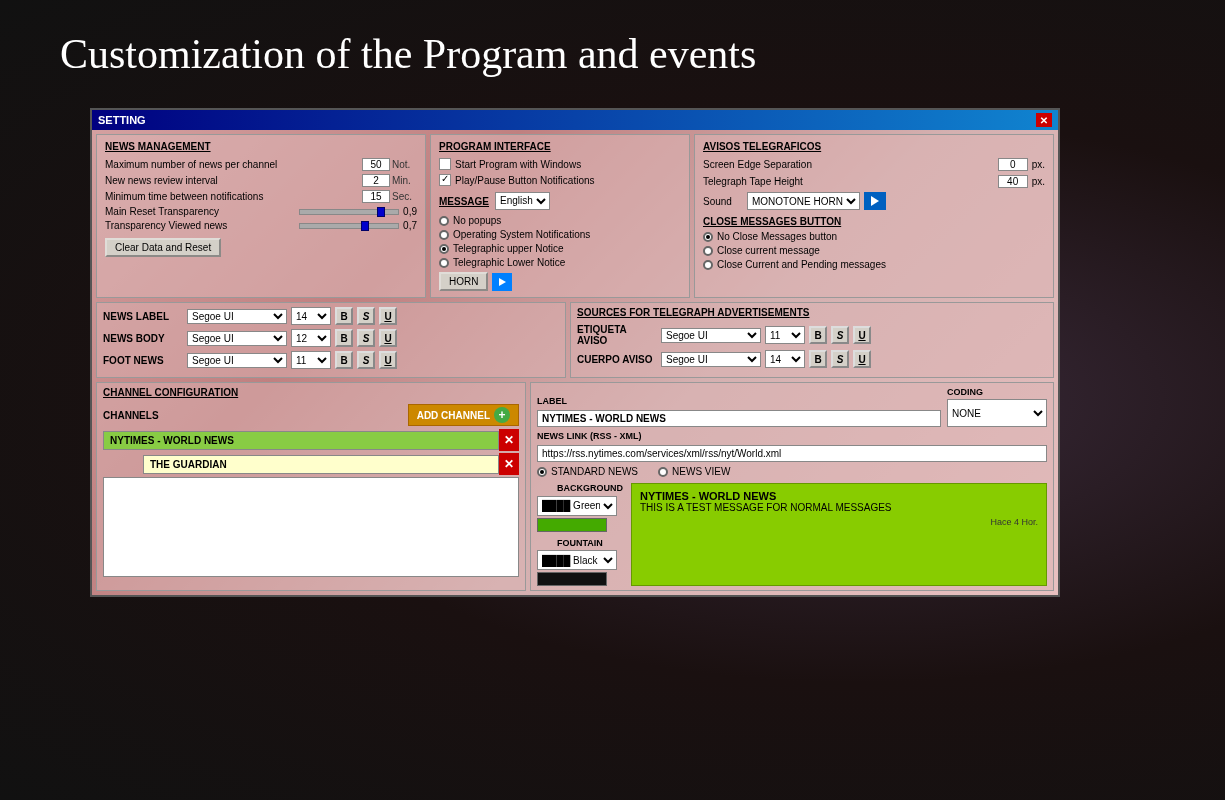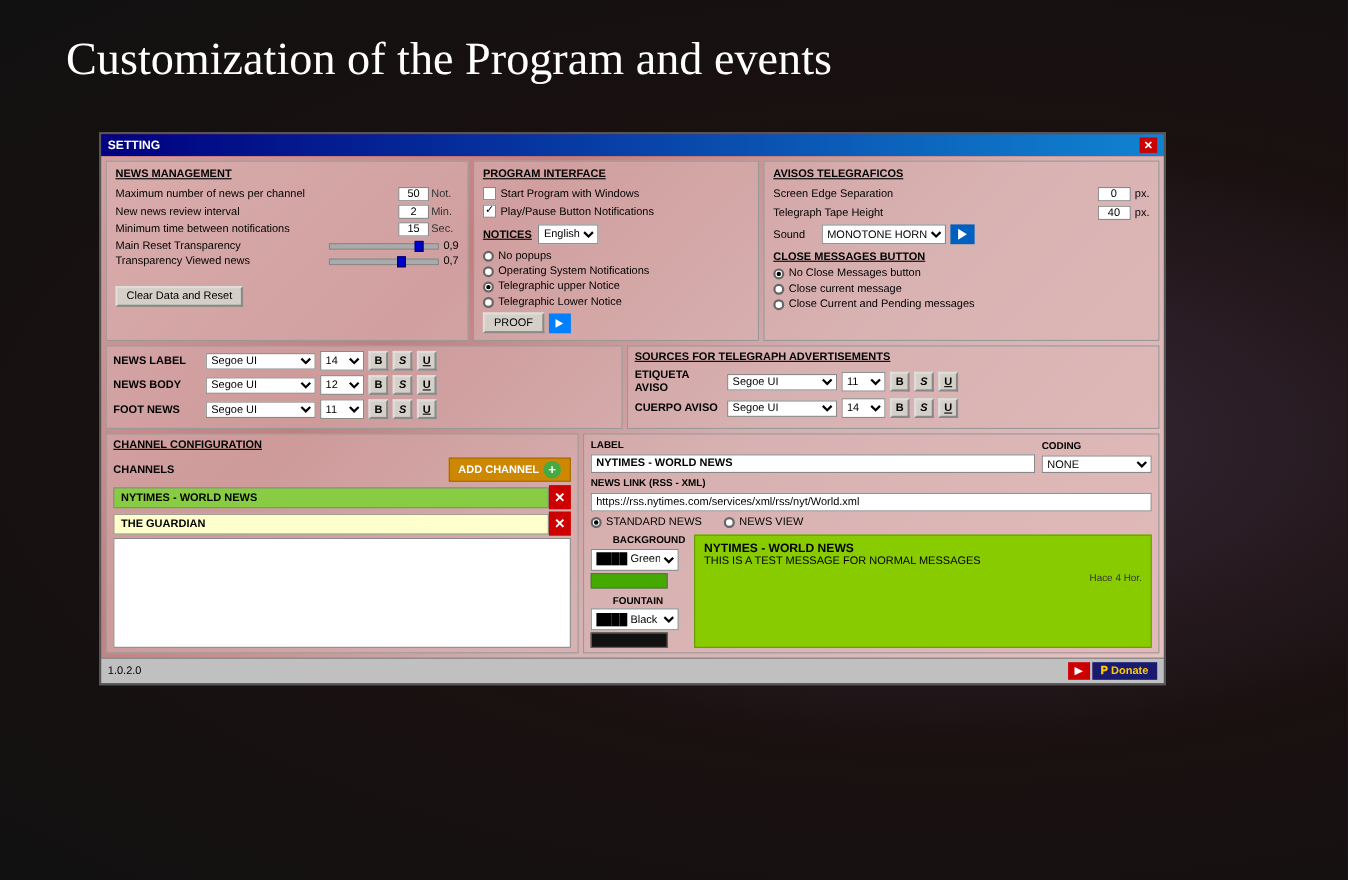--- a/index.html
+++ b/index.html
@@ -21,24 +21,24 @@
       top: 30px;
       left: 60px;
       color: white;
       font-size: 42px;
       font-weight: 300;
       font-family: Georgia, serif;
       z-index: 10;
     }
     .settings-window {
       position: absolute;
-      top: 120px;
+      top: 108px;
       left: 90px;
       width: 970px;
-      background: #b91c1c;
+      background: #ec4899;
       border: 2px solid #555;
       z-index: 20;
     }
     .title-bar {
       background: linear-gradient(to right, #000080, #1084d0);
       color: white;
       font-size: 11px;
       font-weight: bold;
       padding: 3px 6px;
       display: flex;
@@ -131,21 +131,21 @@
       background: #0000cc;
       border: 1px solid #000066;
     }
     .slider-value { font-size: 10px; }
     .clear-btn {
       background: #d4d0c8;
       border: 2px outset #e0ddd8;
       font-size: 10px;
       padding: 2px 8px;
       cursor: pointer;
-      margin-top: 14px;
+      margin-top: 4px;
     }
 
     
     .prog-interface {
       flex: 0 0 260px;
     }
     .checkbox-row {
       display: flex;
       align-items: center;
       margin-bottom: 4px;
@@ -369,21 +369,21 @@
       margin-bottom: 2px;
     }
     .channel-name {
       flex: 1;
       font-size: 10px;
       font-weight: bold;
       padding: 3px 6px;
       border: 1px solid #888;
     }
     .channel-name.selected { background: #88cc44; }
-    .channel-name.unselected { background: #ffffcc; }
+    .channel-name.unselected { background: #ffffcc; margin-left: 40px; }
     .channel-delete {
       background: #cc0000;
       color: white;
       border: none;
       width: 20px;
       height: 22px;
       cursor: pointer;
       font-size: 12px;
       font-weight: bold;
       display: flex;
@@ -411,21 +411,21 @@
       width: 100%;
       font-size: 10px;
       font-weight: bold;
       padding: 2px 4px;
       border: 1px solid #888;
       background: white;
     }
     .coding-select {
       width: 100%;
       font-size: 10px;
-      height: 16px;
+      height: 28px;
       border: 1px solid #888;
       background: white;
     }
     .news-link-header { font-size: 9px; font-weight: bold; margin-bottom: 2px; }
     .news-link-input {
       width: 100%;
       font-size: 10px;
       padding: 2px 4px;
       border: 1px solid #888;
       background: white;
@@ -578,21 +578,21 @@
         <div class="checkbox-row">
           <div class="cb"></div>
           <span>Start Program with Windows</span>
         </div>
         <div class="checkbox-row">
           <div class="cb checked"></div>
           <span>Play/Pause Button Notifications</span>
         </div>
 
         <div class="notices-row">
-          <span class="notices-header">NOTICES</span>
+          <span class="notices-header">MESSAGE</span>
           <select class="lang-select">
             <option>English</option>
           </select>
         </div>
 
         <div class="radio-row">
           <div class="radio"></div>
           <span>No popups</span>
         </div>
         <div class="radio-row">
@@ -602,21 +602,21 @@
         <div class="radio-row">
           <div class="radio checked"></div>
           <span>Telegraphic upper Notice</span>
         </div>
         <div class="radio-row">
           <div class="radio"></div>
           <span>Telegraphic Lower Notice</span>
         </div>
 
         <div class="proof-area">
-          <button class="proof-btn">PROOF</button>
+          <button class="proof-btn">HORN</button>
           <div class="play-btn-small">
             <div class="triangle-blue"></div>
           </div>
         </div>
       </div>
 
       <div class="panel avisos">
         <div class="panel-title">AVISOS TELEGRAFICOS</div>
 
         <div class="avisos-field-row">
@@ -774,25 +774,13 @@
           <div class="preview-box">
             <div class="preview-title">NYTIMES - WORLD NEWS</div>
             <div class="preview-text">THIS IS A TEST MESSAGE FOR NORMAL MESSAGES</div>
             <div class="preview-time">Hace 4 Hor.</div>
           </div>
         </div>
       </div>
     </div>
   </div>
 
-  <div class="bottom-bar">
-    <span class="version">1.0.2.0</span>
-    <div class="bottom-btns">
-      <button class="yt-btn">
-        <span>▶</span>
-      </button>
-      <button class="donate-btn">
-        <span>𝐏</span>
-        <span>Donate</span>
-      </button>
-    </div>
-  </div>
 </div>
 
 </body></html>

